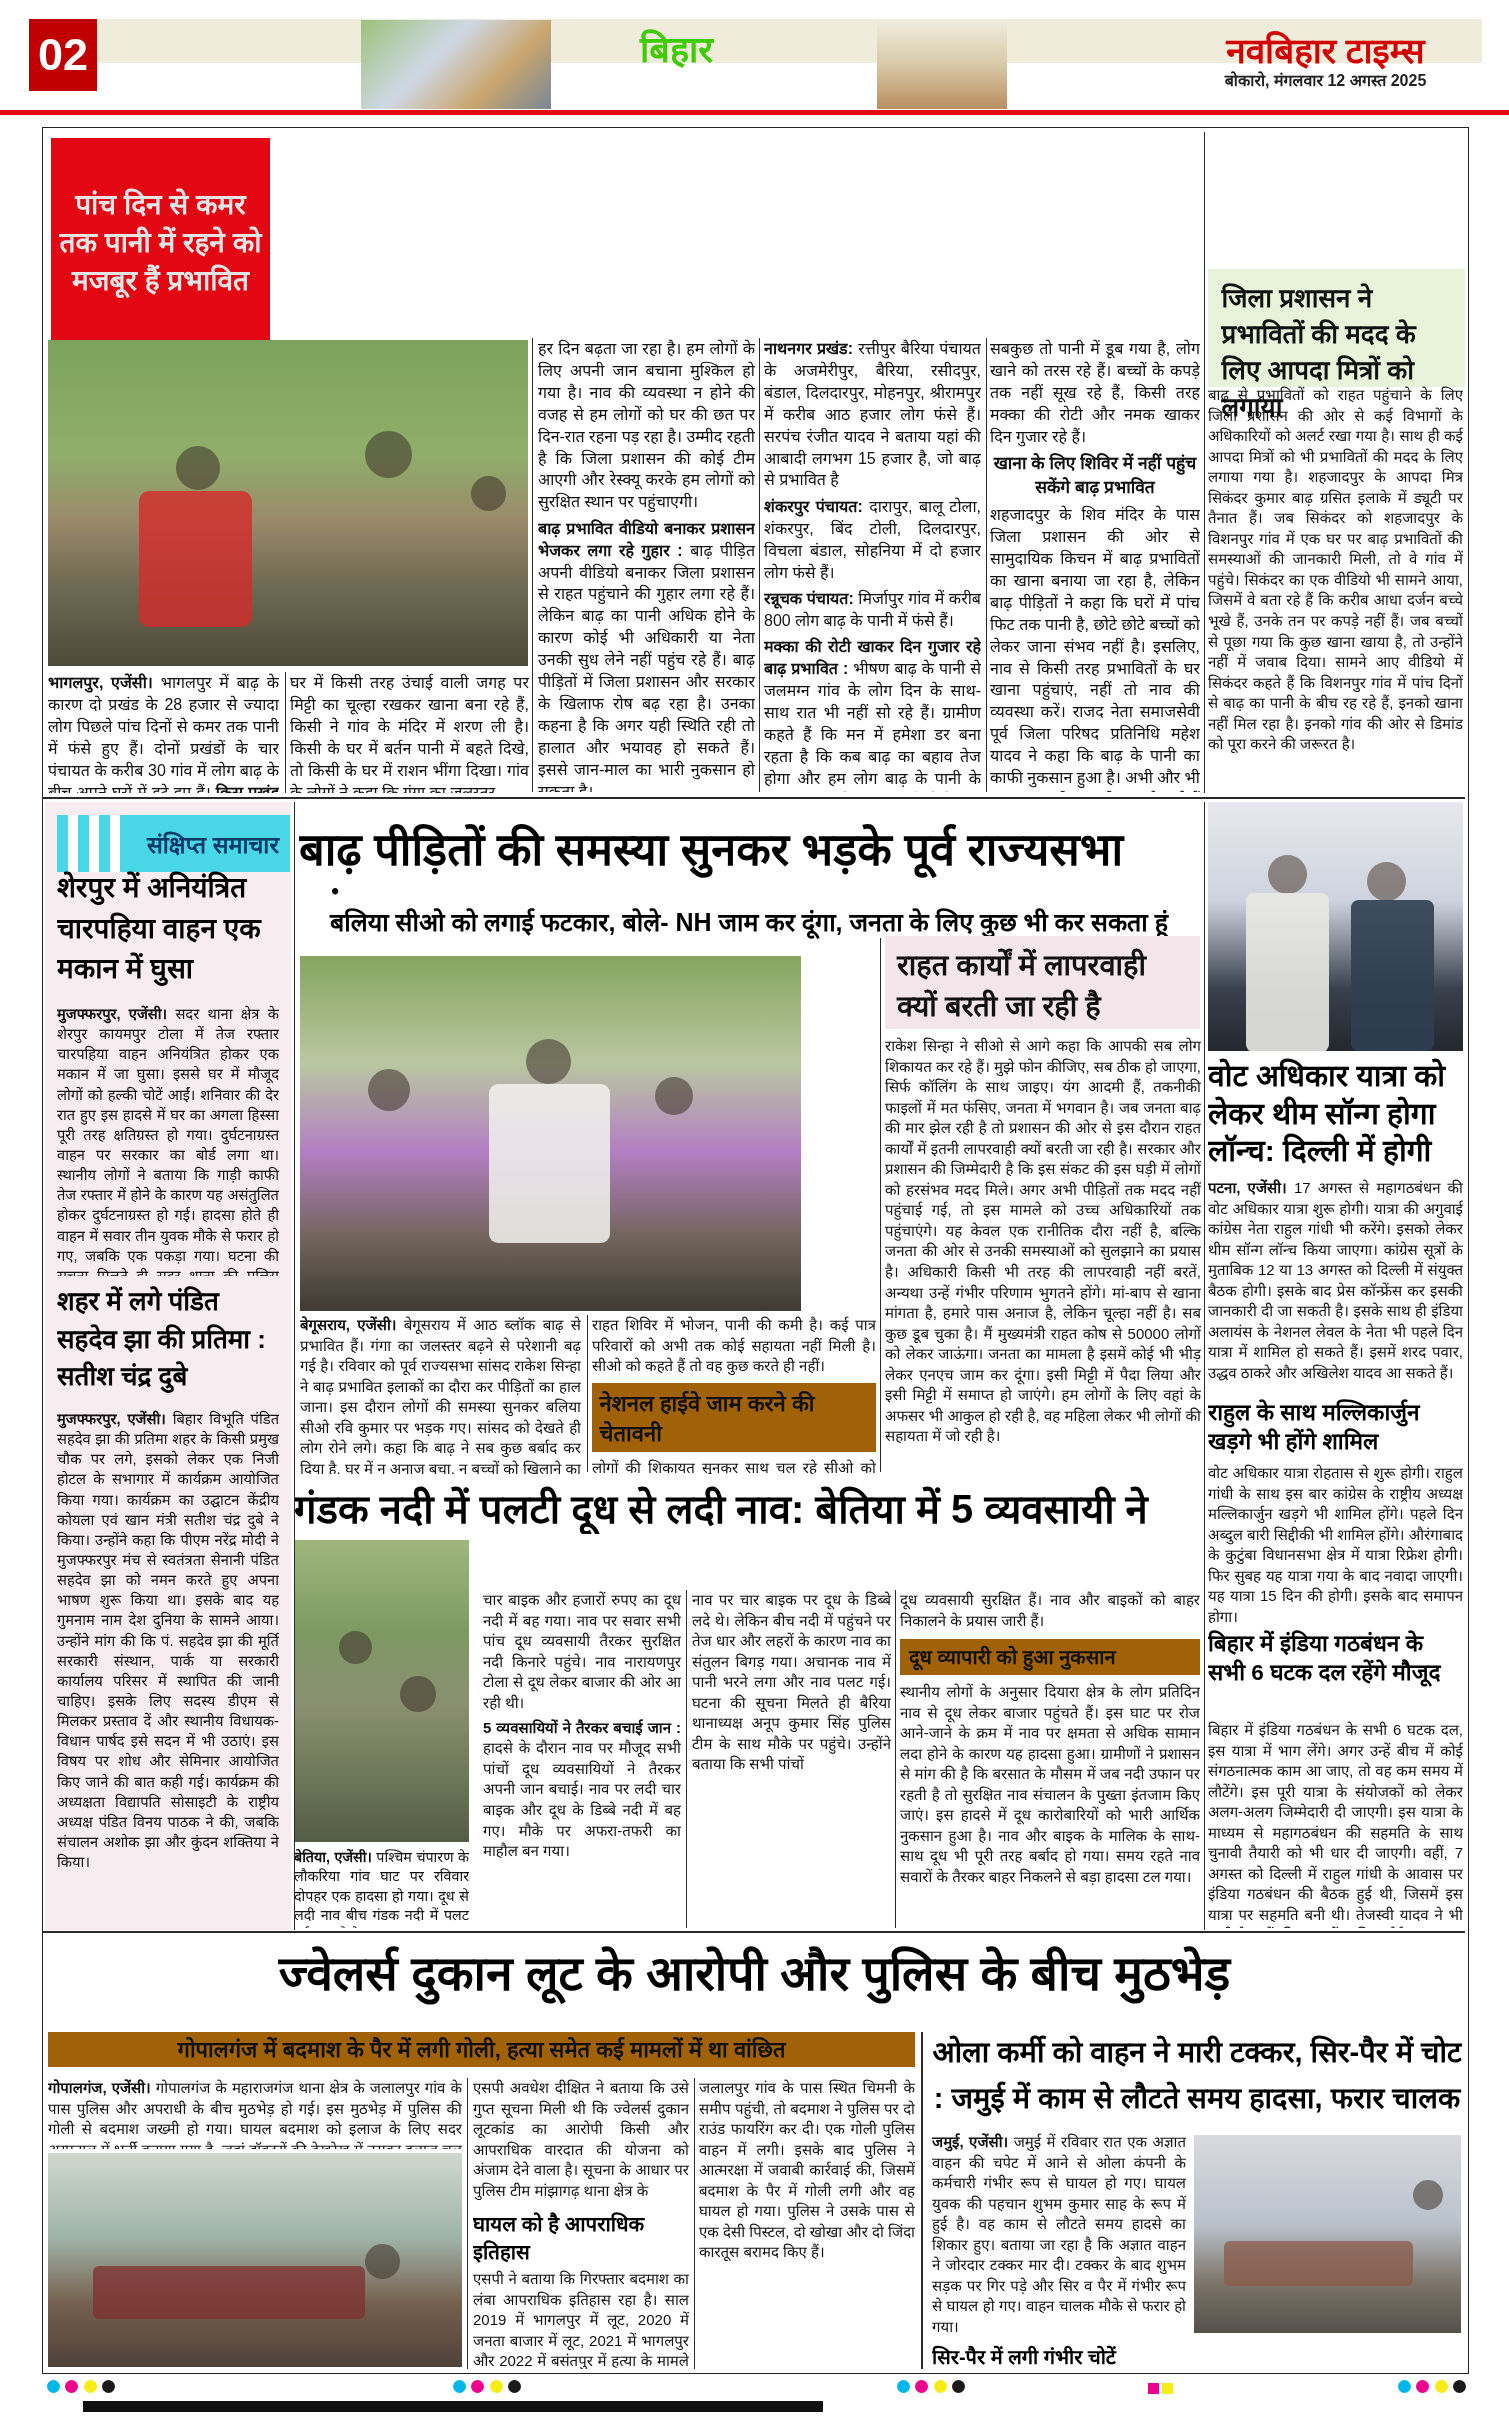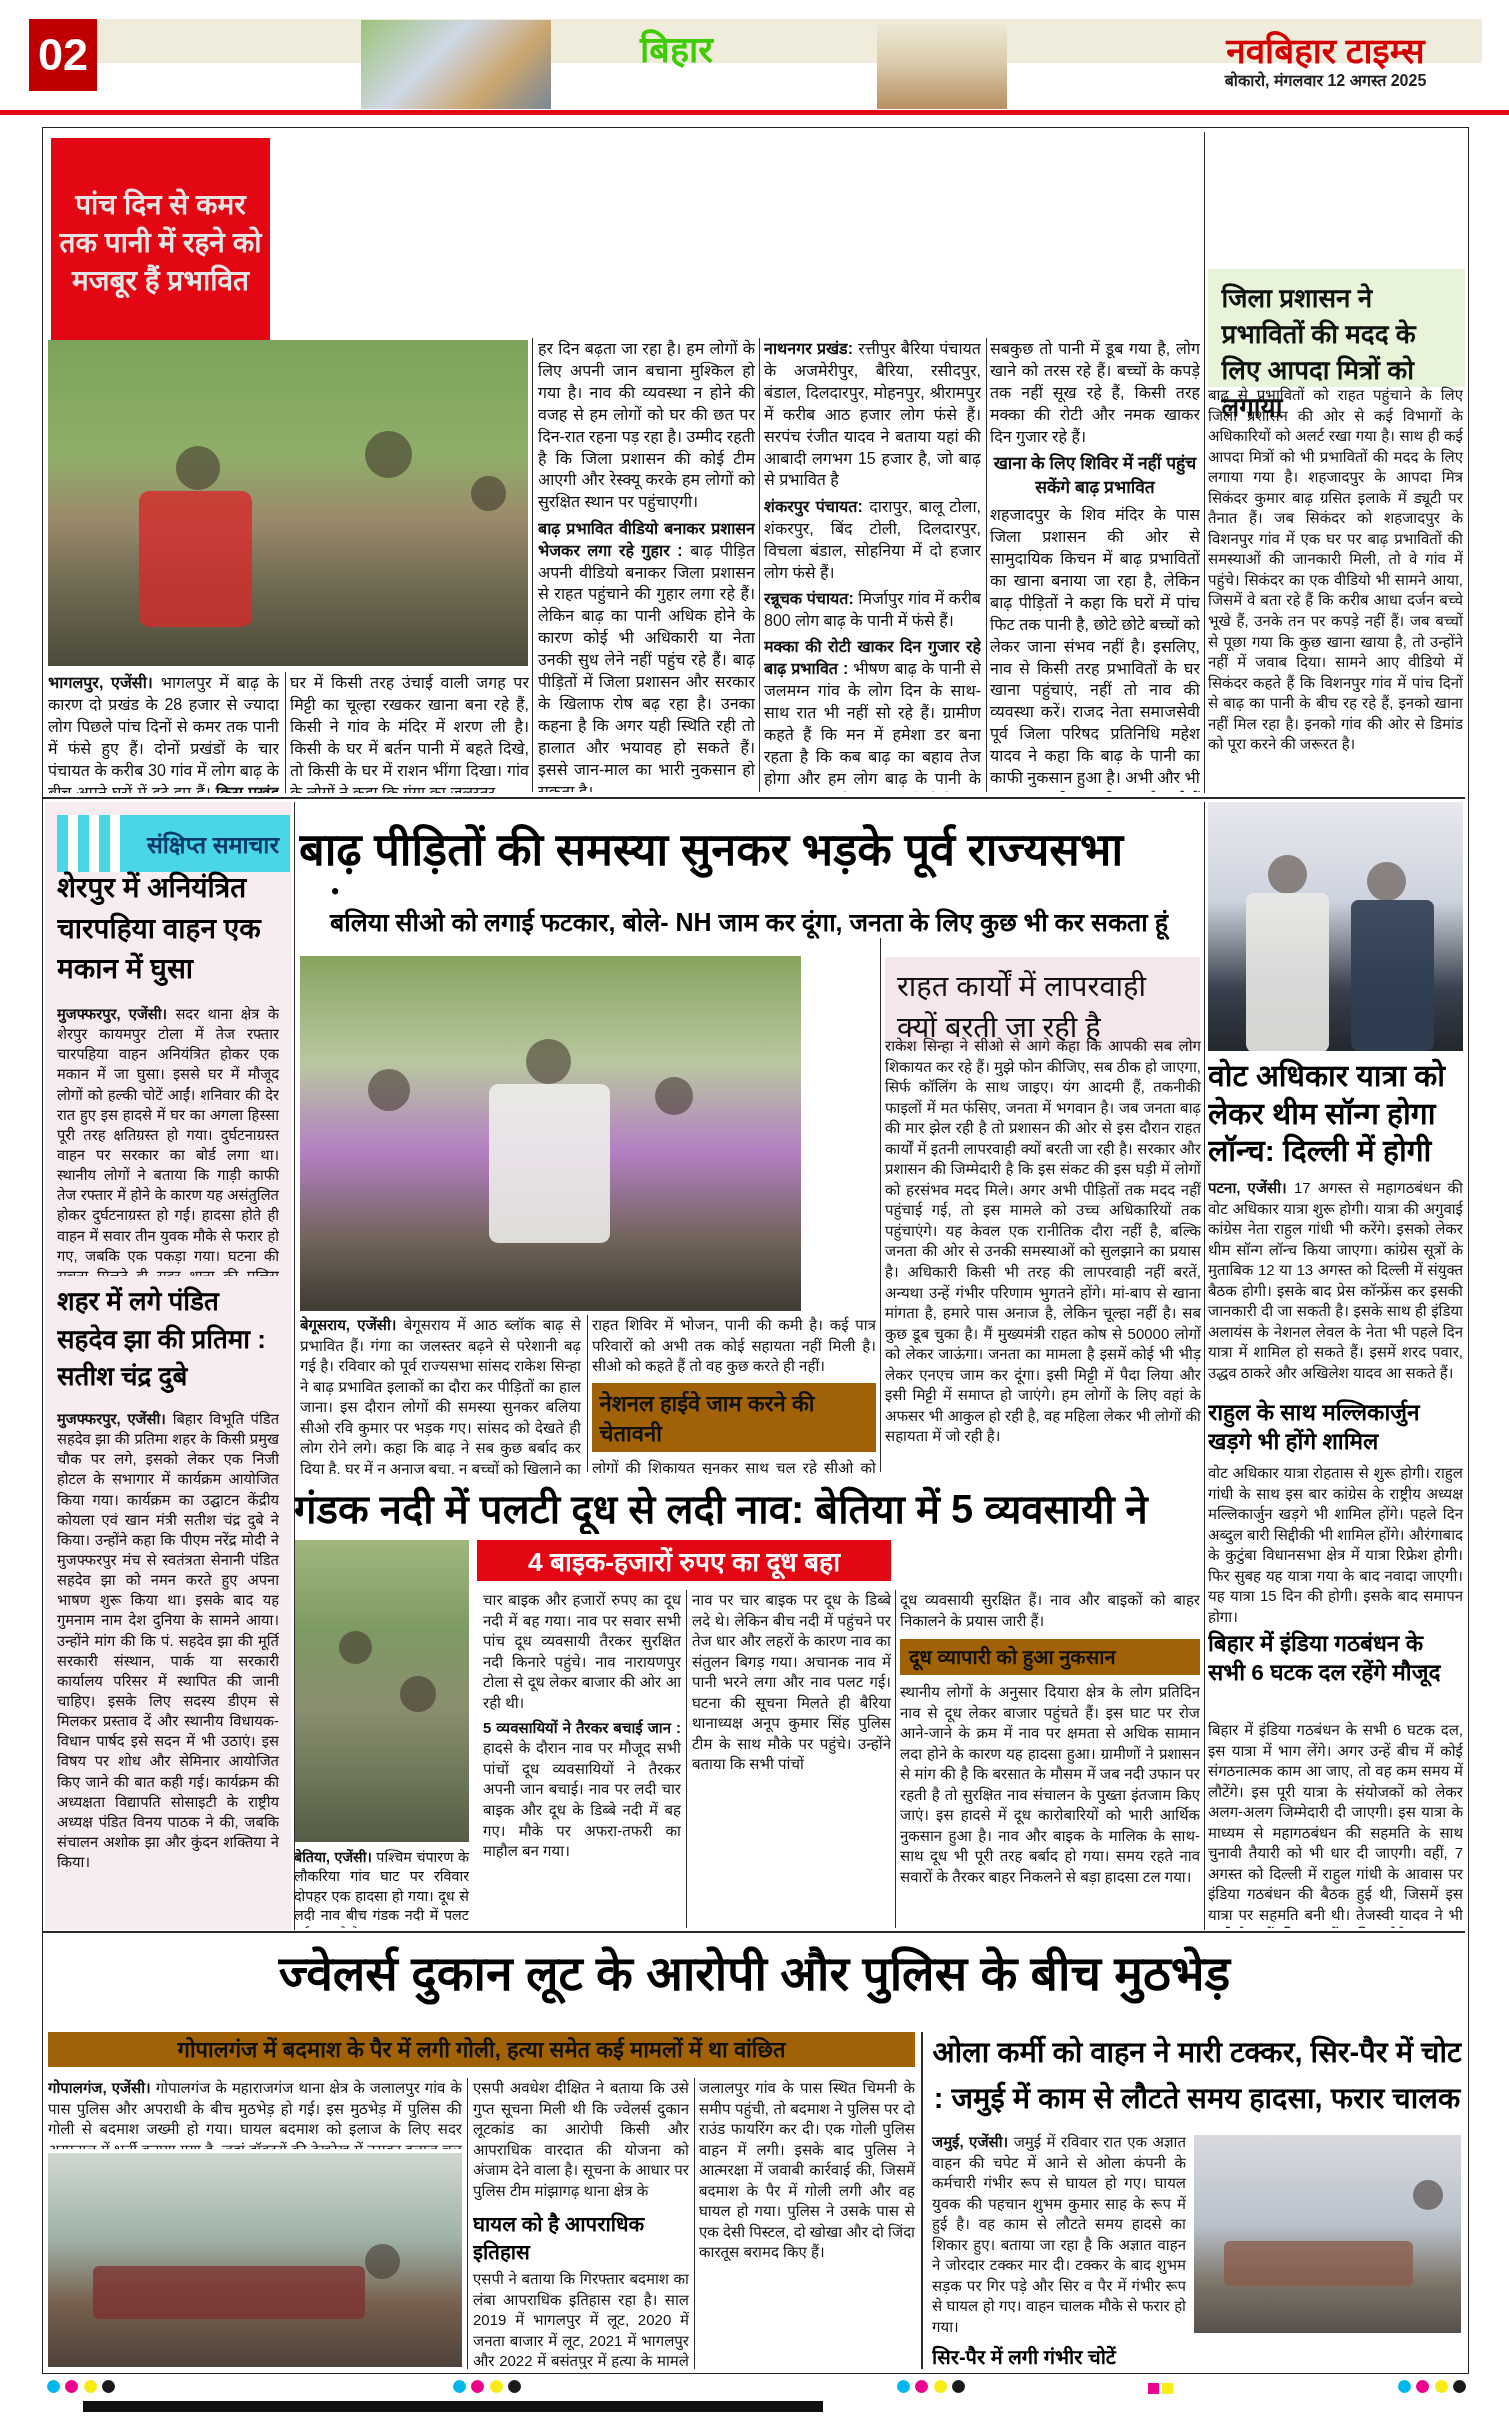--- a/index.html
+++ b/index.html
@@ -20,21 +20,21 @@
   .redrule{background:#e30613;}
   
   .kicker{background:#e30613;color:#e5e5e5;font-weight:700;font-size:28px;line-height:1.35;text-align:center;display:flex;align-items:center;justify-content:center;padding:6px;}
   .h-main{font-weight:700;font-size:62px;line-height:1.5;color:#000;letter-spacing:-0.8px;overflow:hidden;}
   .sidebox{background:#e7f4da;padding:10.6px 13.6px;}
   .sidebox .t{font-weight:700;font-size:26px;line-height:1.4;}
   .h-sec{font-weight:700;color:#000;overflow:hidden;}
   .centered{text-align:center;}
   .yellowbar{background:#a16207;font-weight:700;overflow:hidden;}
   .redbar{background:#e30613;color:#fff;font-weight:700;font-size:26.4px;display:flex;align-items:center;justify-content:center;}
-  .pinkbox{background:#f4e6ea;padding:9px 12px;font-weight:400;font-size:29px;line-height:1.4;margin-top:21px;}
+  .pinkbox{background:#f4e6ea;padding:9px 12px;font-weight:700;font-size:29px;line-height:1.4;}
   .briefsbg{background:#f7ecef;}
   .briefhdr{background:#49d6e6;color:#083a66;font-weight:700;font-size:23.4px;display:flex;align-items:center;justify-content:flex-end;padding-right:10.6px;
      background-image:linear-gradient(90deg,#49d6e6 0 10.6px,#fff 10.6px 21px,#49d6e6 21px 32px,#fff 32px 42px,#49d6e6 42px 53px,#fff 53px 63px,#49d6e6 63px);}
   
   .photo{overflow:hidden;}
   .ph-flood{background:linear-gradient(180deg,#7ca35c 0%,#8fae6a 35%,#9b8a6b 55%,#6f6a52 75%,#4c4a3a 100%);}
   .ph-collage{background:linear-gradient(135deg,#9cc27a,#cfd8e6 40%,#caa66f 70%,#7a8796);}
   .ph-pm{background:linear-gradient(180deg,#efecdc,#d8c9a8 50%,#b98e62);}
   .ph-mp{background:linear-gradient(180deg,#86a55f 0%,#b9c7a0 30%,#b47fc4 55%,#70645a 80%,#3f3a33 100%);}
   .ph-leaders{background:linear-gradient(180deg,#e8e8ee 0%,#cdd3de 40%,#39414e 75%,#23272e 100%);}
@@ -151,21 +151,20 @@
 
   <div class="abs pinkbox" style="left:885px;top:936px;width:291px;height:75px;">राहत कार्यों में लापरवाही क्यों बरती जा रही है</div>
   <div class="abs bt" style="left:885px;top:1036px;width:316px;height:436px;font-size:15px;">
     <span>राकेश सिन्हा ने सीओ से आगे कहा कि आपकी सब लोग शिकायत कर रहे हैं। मुझे फोन कीजिए, सब ठीक हो जाएगा, सिर्फ कॉलिंग के साथ जाइए। यंग आदमी हैं, तकनीकी फाइलों में मत फंसिए, जनता में भगवान है। जब जनता बाढ़ की मार झेल रही है तो प्रशासन की ओर से इस दौरान राहत कार्यों में इतनी लापरवाही क्यों बरती जा रही है। सरकार और प्रशासन की जिम्मेदारी है कि इस संकट की इस घड़ी में लोगों को हरसंभव मदद मिले। अगर अभी पीड़ितों तक मदद नहीं पहुंचाई गई, तो इस मामले को उच्च अधिकारियों तक पहुंचाएंगे। यह केवल एक रानीतिक दौरा नहीं है, बल्कि जनता की ओर से उनकी समस्याओं को सुलझाने का प्रयास है। अधिकारी किसी भी तरह की लापरवाही नहीं बरतें, अन्यथा उन्हें गंभीर परिणाम भुगतने होंगे।</span>
     <span>मां-बाप से खाना मांगता है, हमारे पास अनाज है, लेकिन चूल्हा नहीं है। सब कुछ डूब चुका है। मैं मुख्यमंत्री राहत कोष से 50000 लोगों को लेकर जाऊंगा। जनता का मामला है इसमें कोई भी भीड़ लेकर एनएच जाम कर दूंगा। इसी मिट्टी में पैदा लिया और इसी मिट्टी में समाप्त हो जाएंगे। हम लोगों के लिए वहां के अफसर भी आकुल हो रही है, वह महिला लेकर भी लोगों की सहायता में जो रही है।</span>
   </div>
   <div class="abs rule" style="left:587px;top:1315px;width:0.8px;height:157px;"></div>
   <div class="abs rule" style="left:880px;top:938px;width:0.8px;height:534px;"></div>
 
   <div class="abs h-sec" style="left:294px;top:1480px;width:906px;height:54px;font-size:40px;">गंडक नदी में पलटी दूध से लदी नाव: बेतिया में 5 व्यवसायी ने तैरकर बचाई जान</div>
-  <div class="abs redbar" style="left:477px;top:1540px;width:414px;height:41px;">4 बाइक-हजारों रुपए का दूध बहा</div>
 
   <div class="abs photo ph-boat" style="left:294px;top:1540px;width:175px;height:302px;">
     <span class="head-dot" style="left:45px;top:91px;width:33px;height:33px;"></span>
     <span class="head-dot" style="left:106px;top:136px;width:36px;height:36px;"></span>
   </div>
   <div class="abs cap" style="left:294px;top:1848px;width:175px;height:80px;">
     <span class="tag">बेतिया, एजेंसी।</span>
     <span>पश्चिम चंपारण के लौकरिया गांव घाट पर रविवार दोपहर एक हादसा हो गया। दूध से लदी नाव बीच गंडक नदी में पलट गई। हादसे के</span>
   </div>
 

